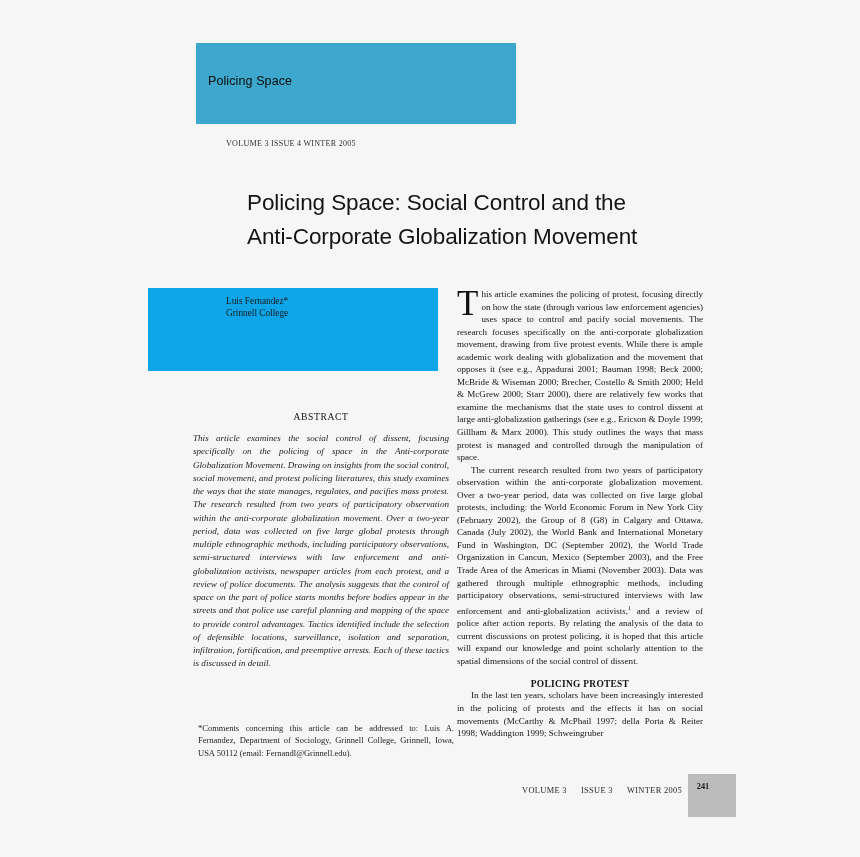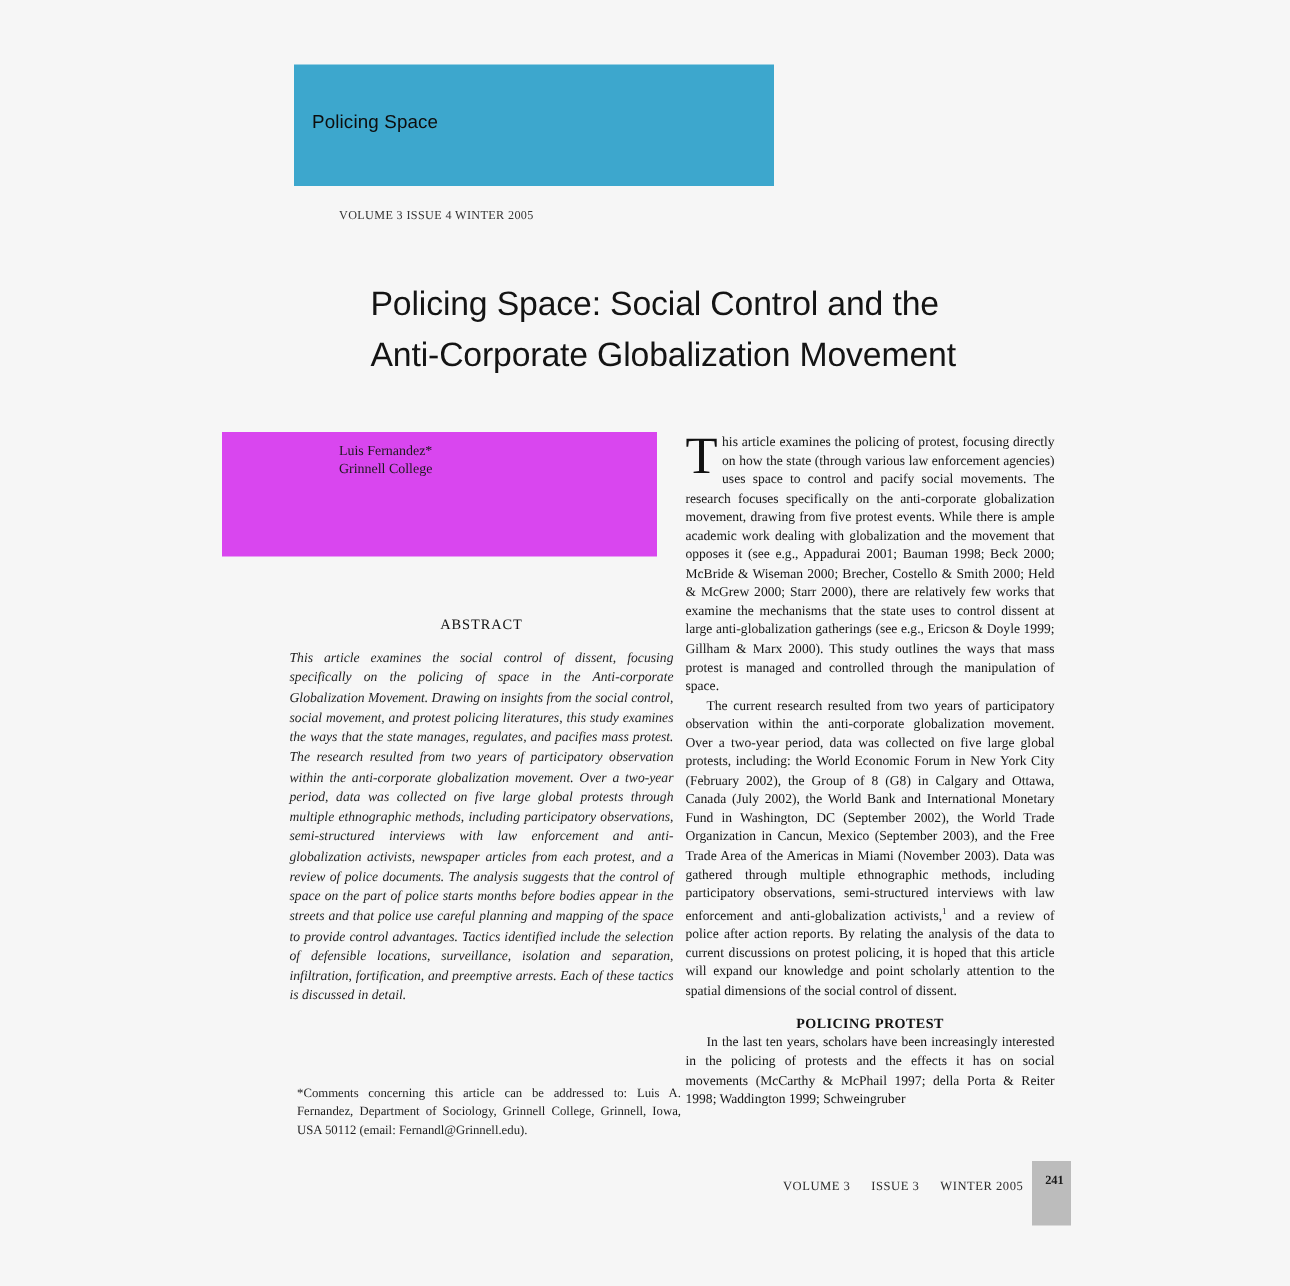--- a/index.html
+++ b/index.html
@@ -72,21 +72,21 @@
   }
   #article-title .ln { white-space: nowrap; display: block; }
 
   
   #author-box {
     position: absolute;
     left: 148px;
     top: 288px;
     width: 290px;
     height: 83px;
-    background: #d946ef;
+    background: #0ea5e9;
   }
   #author-lines {
     position: absolute;
     left: 78px;
     top: 8px;
     font-family: "Liberation Serif", serif;
     font-size: 9.3px;
     line-height: 11.6px;
     color: #1b1b1b;
   }
@@ -182,21 +182,21 @@
     color: #2a2a2a;
     white-space: nowrap;
   }
   #footer-line span { margin-right: 14px; }
   #footer-line span:last-child { margin-right: 0; }
 
   #page-number-box {
     position: absolute;
     left: 688px;
     top: 774px;
-    width: 26px;
+    width: 48px;
     height: 43px;
     background: #bcbcbc;
   }
   #page-number {
     position: absolute;
     left: 0;
     top: 8px;
     width: 30px;
     text-align: center;
     font-family: "Liberation Serif", serif;

